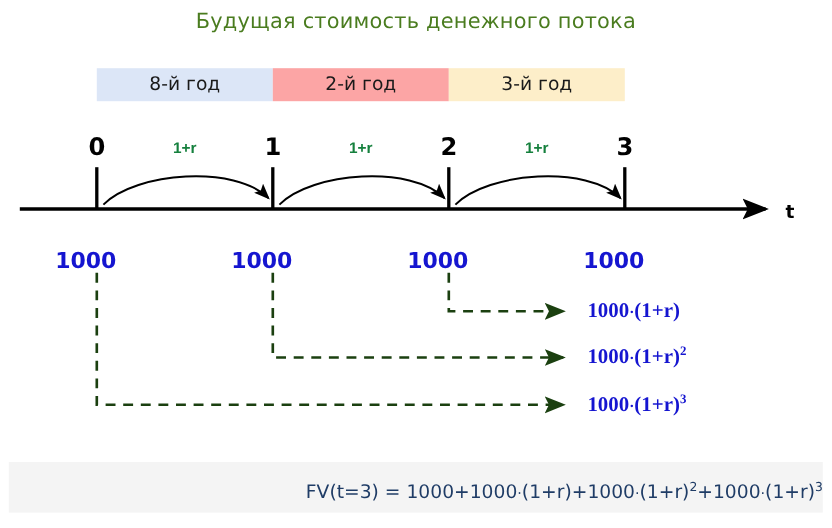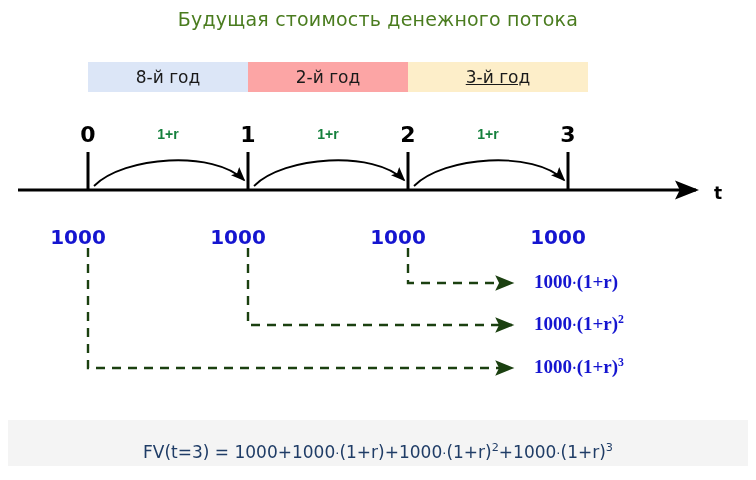--- a/index.html
+++ b/index.html
@@ -54,21 +54,21 @@
     top: 62px;
     height: 30px;
     line-height: 30px;
     text-align: center;
     font-size: 17px;
     color: #1a1a1a;
     font-family: "DejaVu Sans", sans-serif;
   }
   #band-1 { left: 88px;  width: 160px; background: #dce6f7; }
   #band-2 { left: 248px; width: 160px; background: #fca5a5; }
-  #band-3 { left: 408px; width: 180px; background: #fdeec9; text-decoration: underline; }
+  #band-3 { left: 408px; width: 160px; background: #fdeec9; }
 
   .tick-label {
     position: absolute;
     top: 122px;
     width: 40px;
     margin-left: -20px;
     text-align: center;
     font-size: 22px;
     font-weight: bold;
     color: #000000;
@@ -132,22 +132,22 @@
     width: 740px;
     height: 46px;
     background: #f4f4f4;
   }
   #formula-text {
     position: absolute;
     left: 8px;
     top: 420px;
     width: 740px;
     height: 46px;
-    line-height: 56px;
-    text-align: center;
+    line-height: 46px;
+    text-align: right;
     font-size: 17px;
     color: #1f3c66;
     font-family: "DejaVu Sans", sans-serif;
     white-space: nowrap;
   }
   #formula-text sup { font-size: 0.66em; }
   #formula-text .dot { font-size: 13px; }
 </style>
 </head>
 <body>

